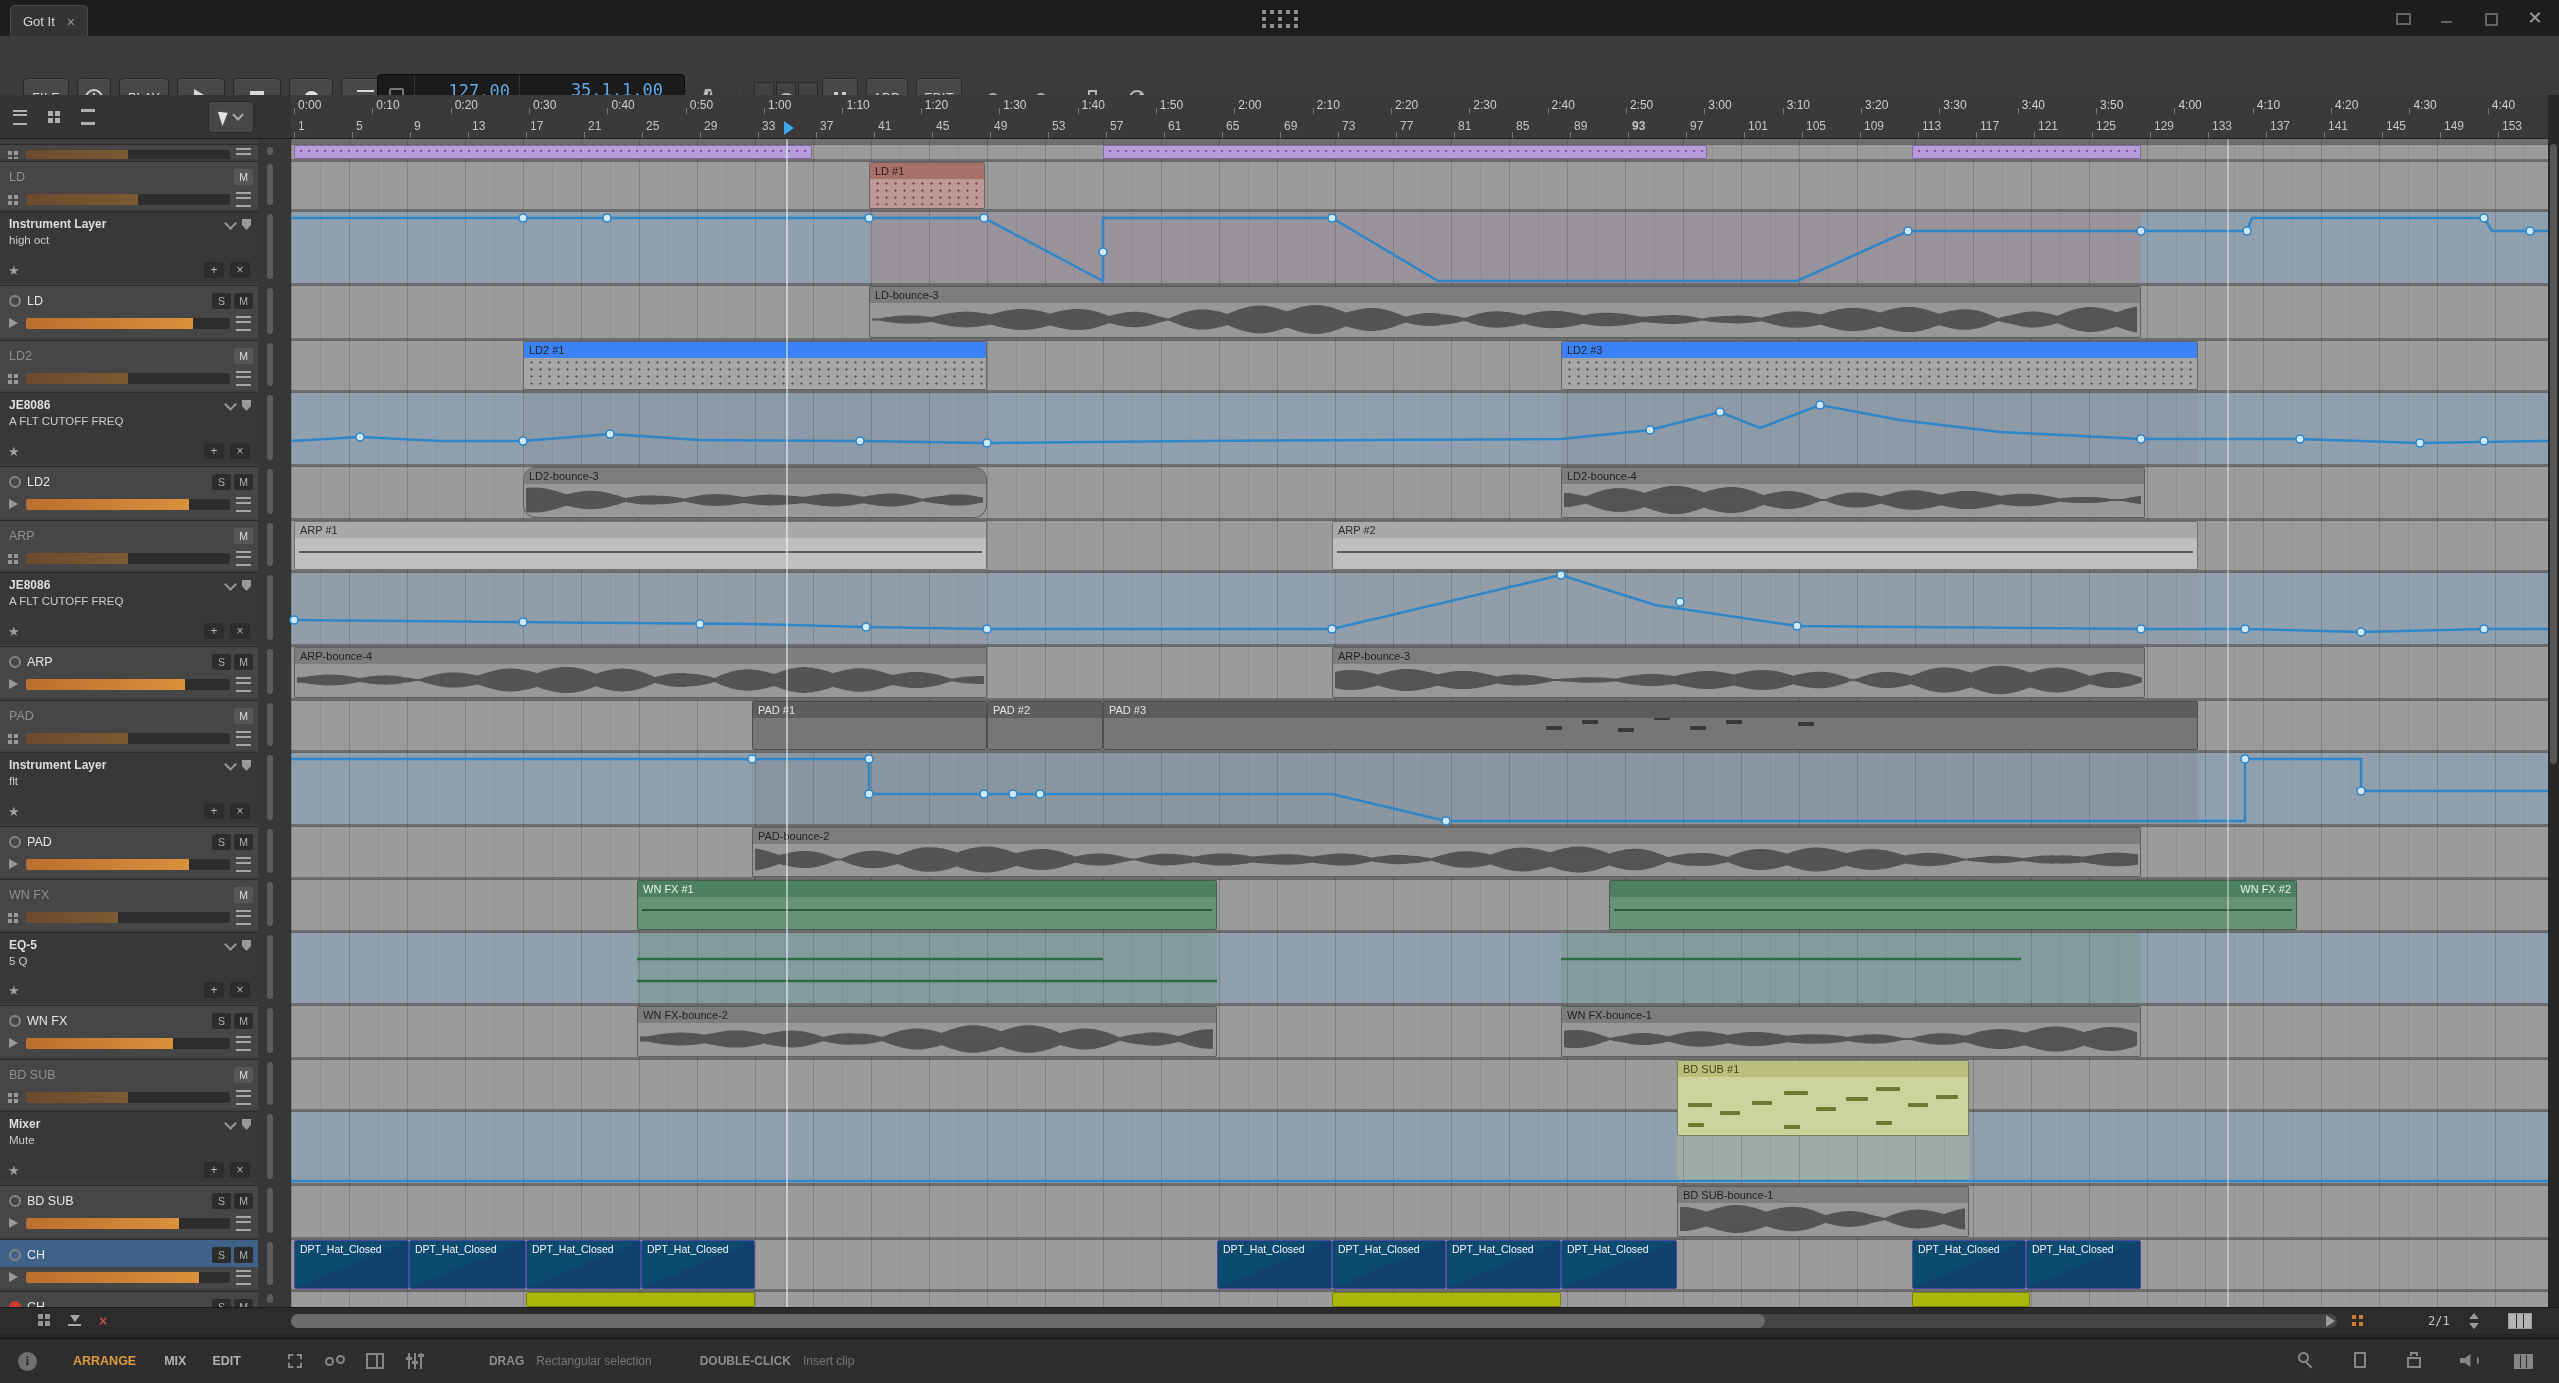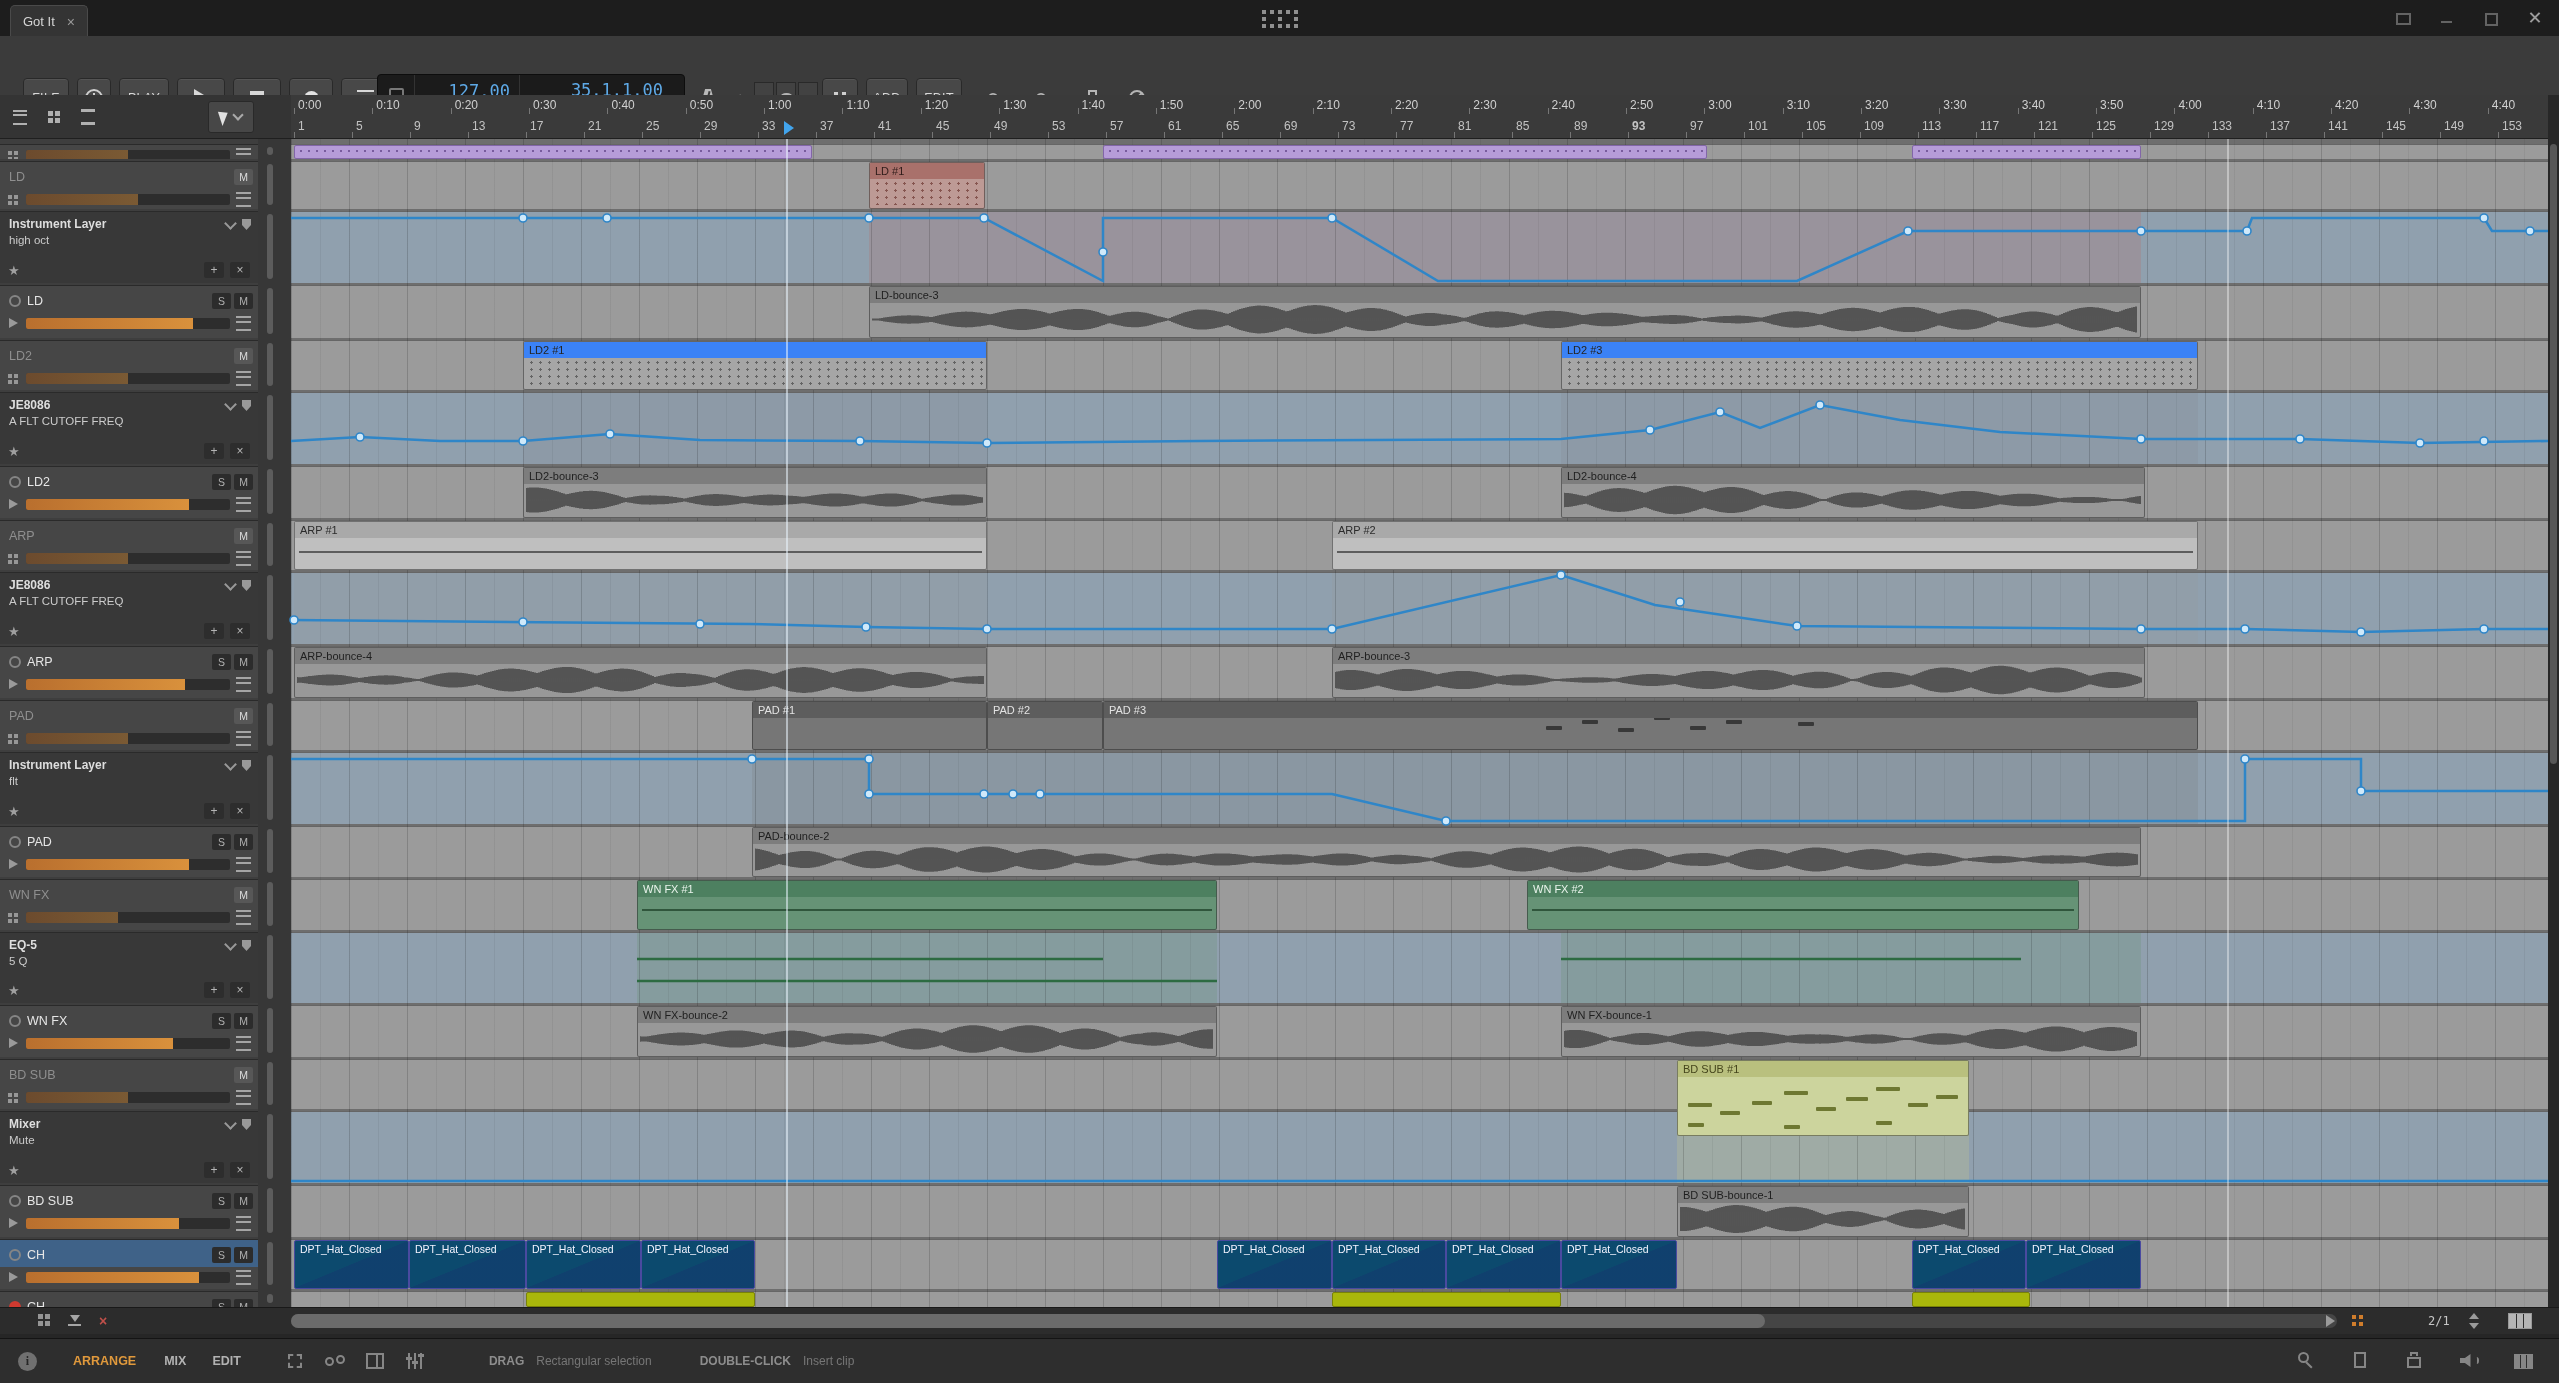--- a/index.html
+++ b/index.html
@@ -470,21 +470,21 @@
       <div class="clip t-midi c-gray" style="left: 1270px; width: 637px; height: 49px;">
         <div class="clip-label">LD2 #3</div>
         <div class="dots"></div>
       </div>
     </div>
     <div class="lane autom" style="top: 392px; height: 72px;">
       <div class="tint" style="left: 232px; width: 464px; background: rgba(130, 130, 140, 0.18);"></div>
       <div class="tint" style="left: 1270px; width: 637px; background: rgba(130, 130, 140, 0.18);"></div>
     </div>
     <div class="lane" style="top: 466px; height: 52px;">
-      <div class="clip t-audio" style="left: 232px; width: 464px; height: 51px;">
+      <div class="clip t-audio" style="left: 232px; width: 464px; height: 51px; border-radius: 13px;">
         <div class="clip-label">LD2-bounce-3</div>
         <div class="waveform"><svg width="458" height="30">
             <path d="M0 3.0L0 27.0M2 2.8L2 27.2M4 2.6L4 27.4M6 2.5L6 27.5M8 2.4L8 27.6M10 2.4L10 27.6M12 2.5L12 27.5M14 2.7L14 27.3M16 2.9L16 27.1M18 3.2L18 26.8M20 3.5L20 26.5M22 3.9L22 26.1M24 4.4L24 25.6M26 4.9L26 25.1M28 5.4L28 24.6M30 6.0L30 24.0M32 6.6L32 23.4M34 7.2L34 22.8M36 7.9L36 22.1M38 8.6L38 21.4M40 9.3L40 20.7M42 9.0L42 21.0M44 8.6L44 21.4M46 8.1L46 21.9M48 7.7L48 22.3M50 7.3L50 22.7M52 6.9L52 23.1M54 6.6L54 23.4M56 6.4L56 23.6M58 6.1L58 23.9M60 6.0L60 24.0M62 5.9L62 24.1M64 5.8L64 24.2M66 5.8L66 24.2M68 5.9L68 24.1M70 6.0L70 24.0M72 6.2L72 23.8M74 6.4L74 23.6M76 6.7L76 23.3M78 7.0L78 23.0M80 7.4L80 22.6M82 7.9L82 22.1M84 8.4L84 21.6M86 8.9L86 21.1M88 9.4L88 20.6M90 10.0L90 20.0M92 10.6L92 19.4M94 11.2L94 18.8M96 11.9L96 18.1M98 12.5L98 17.5M100 13.0L100 17.0M102 12.6L102 17.4M104 12.3L104 17.7M106 11.9L106 18.1M108 11.6L108 18.4M110 11.3L110 18.7M112 11.1L112 18.9M114 10.8L114 19.2M116 10.6L116 19.4M118 10.5L118 19.5M120 10.4L120 19.6M122 10.4L122 19.6M124 10.3L124 19.7M126 10.4L126 19.6M128 10.5L128 19.5M130 10.6L130 19.4M132 10.7L132 19.3M134 10.7L134 19.3M136 10.7L136 19.3M138 10.8L138 19.2M140 11.0L140 19.0M142 11.1L142 18.9M144 11.4L144 18.6M146 11.6L146 18.4M148 11.9L148 18.1M150 12.1L150 17.9M152 12.4L152 17.6M154 12.8L154 17.2M156 13.1L156 16.9M158 13.4L158 16.6M160 13.3L160 16.7M162 12.8L162 17.2M164 12.3L164 17.7M166 11.9L166 18.1M168 11.5L168 18.5M170 11.1L170 18.9M172 10.7L172 19.3M174 10.4L174 19.6M176 10.1L176 19.9M178 9.8L178 20.2M180 9.6L180 20.4M182 9.4L182 20.6M184 9.3L184 20.7M186 9.2L186 20.8M188 9.1L188 20.9M190 9.1L190 20.9M192 9.1L192 20.9M194 9.2L194 20.8M196 9.3L196 20.7M198 9.4L198 20.6M200 9.6L200 20.4M202 9.8L202 20.2M204 10.0L204 20.0M206 10.3L206 19.7M208 10.5L208 19.5M210 10.8L210 19.2M212 11.1L212 18.9M214 11.4L214 18.6M216 11.7L216 18.3M218 12.0L218 18.0M220 11.8L220 18.2M222 11.5L222 18.5M224 11.2L224 18.8M226 10.9L226 19.1M228 10.6L228 19.4M230 10.4L230 19.6M232 10.2L232 19.8M234 10.0L234 20.0M236 9.9L236 20.1M238 9.8L238 20.2M240 9.7L240 20.3M242 9.6L242 20.4M244 9.6L244 20.4M246 9.6L246 20.4M248 9.7L248 20.3M250 9.7L250 20.3M252 9.8L252 20.2M254 10.0L254 20.0M256 10.1L256 19.9M258 10.3L258 19.7M260 10.5L260 19.5M262 10.6L262 19.4M264 10.7L264 19.3M266 10.8L266 19.2M268 11.0L268 19.0M270 11.1L270 18.9M272 11.3L272 18.7M274 11.5L274 18.5M276 11.7L276 18.3M278 11.8L278 18.2M280 11.5L280 18.5M282 11.2L282 18.8M284 10.9L284 19.1M286 10.6L286 19.4M288 10.3L288 19.7M290 10.0L290 20.0M292 9.8L292 20.2M294 9.5L294 20.5M296 9.3L296 20.7M298 9.1L298 20.9M300 8.9L300 21.1M302 8.8L302 21.2M304 8.6L304 21.4M306 8.6L306 21.4M308 8.5L308 21.5M310 8.5L310 21.5M312 8.5L312 21.5M314 8.6L314 21.4M316 8.7L316 21.3M318 8.9L318 21.1M320 9.0L320 21.0M322 9.3L322 20.7M324 9.5L324 20.5M326 9.8L326 20.2M328 10.1L328 19.9M330 10.4L330 19.6M332 10.8L332 19.2M334 11.2L334 18.8M336 11.6L336 18.4M338 11.5L338 18.5M340 11.2L340 18.8M342 10.8L342 19.2M344 10.5L344 19.5M346 10.2L346 19.8M348 9.9L348 20.1M350 9.6L350 20.4M352 9.3L352 20.7M354 9.1L354 20.9M356 8.9L356 21.1M358 8.7L358 21.3M360 8.6L360 21.4M362 8.5L362 21.5M364 8.5L364 21.5M366 8.5L366 21.5M368 8.5L368 21.5M370 8.6L370 21.4M372 8.8L372 21.2M374 9.0L374 21.0M376 9.2L376 20.8M378 9.5L378 20.5M380 9.9L380 20.1M382 10.3L382 19.7M384 10.7L384 19.3M386 11.1L386 18.9M388 11.6L388 18.4M390 12.1L390 17.9M392 12.7L392 17.3M394 13.2L394 16.8M396 13.8L396 16.2M398 13.4L398 16.6M400 13.1L400 16.9M402 12.7L402 17.3M404 12.4L404 17.6M406 12.1L406 17.9M408 11.8L408 18.2M410 11.5L410 18.5M412 11.3L412 18.7M414 11.1L414 18.9M416 10.9L416 19.1M418 10.6L418 19.4M420 10.3L420 19.7M422 10.0L422 20.0M424 9.8L424 20.2M426 9.6L426 20.4M428 9.5L428 20.5M430 9.4L430 20.6M432 9.4L432 20.6M434 9.4L434 20.6M436 9.5L436 20.5M438 9.6L438 20.4M440 9.8L440 20.2M442 10.1L442 19.9M444 10.3L444 19.7M446 10.6L446 19.4M448 11.0L448 19.0M450 11.3L450 18.7M452 11.7L452 18.3M454 12.1L454 17.9M456 12.2L456 17.8" stroke="#1e1e1e" stroke-width="1.1" fill="none"></path>
           </svg></div>
       </div>
       <div class="clip t-audio" style="left: 1270px; width: 584px; height: 51px;">
         <div class="clip-label">LD2-bounce-4</div>
         <div class="waveform"><svg width="578" height="30">
             <path d="M0 7.8L0 22.2M2 7.9L2 22.1M4 8.1L4 21.9M6 8.3L6 21.7M8 8.6L8 21.4M10 9.0L10 21.0M12 9.3L12 20.7M14 9.7L14 20.3M16 10.2L16 19.8M18 10.6L18 19.4M20 11.1L20 18.9M22 11.3L22 18.7M24 10.5L24 19.5M26 9.7L26 20.3M28 9.0L28 21.0M30 8.2L30 21.8M32 7.5L32 22.5M34 6.8L34 23.2M36 6.2L36 23.8M38 5.6L38 24.4M40 5.1L40 24.9M42 4.6L42 25.4M44 4.2L44 25.8M46 3.8L46 26.2M48 3.5L48 26.5M50 3.3L50 26.7M52 3.2L52 26.8M54 3.1L54 26.9M56 3.1L56 26.9M58 3.2L58 26.8M60 3.3L60 26.7M62 3.5L62 26.5M64 3.8L64 26.2M66 4.2L66 25.8M68 4.5L68 25.5M70 5.0L70 25.0M72 5.5L72 24.5M74 6.0L74 24.0M76 6.5L76 23.5M78 7.1L78 22.9M80 7.7L80 22.3M82 7.5L82 22.5M84 6.8L84 23.2M86 6.0L86 24.0M88 5.3L88 24.7M90 4.6L90 25.4M92 4.0L92 26.0M94 3.4L94 26.6M96 2.9L96 27.1M98 2.4L98 27.6M100 1.9L100 28.1M102 1.6L102 28.4M104 1.3L104 28.7M106 1.0L106 29.0M108 0.9L108 29.1M110 0.8L110 29.2M112 0.8L112 29.2M114 0.9L114 29.1M116 1.0L116 29.0M118 1.3L118 28.7M120 1.6L120 28.4M122 1.9L122 28.1M124 2.3L124 27.7M126 2.8L126 27.2M128 3.4L128 26.6M130 3.9L130 26.1M132 4.6L132 25.4M134 5.2L134 24.8M136 5.9L136 24.1M138 6.6L138 23.4M140 7.3L140 22.7M142 6.8L142 23.2M144 6.1L144 23.9M146 5.5L146 24.5M148 5.0L148 25.0M150 4.4L150 25.6M152 3.9L152 26.1M154 3.5L154 26.5M156 3.1L156 26.9M158 2.7L158 27.3M160 2.4L160 27.6M162 2.2L162 27.8M164 2.1L164 27.9M166 2.0L166 28.0M168 2.0L168 28.0M170 2.1L170 27.9M172 2.2L172 27.8M174 2.4L174 27.6M176 2.7L176 27.3M178 3.1L178 26.9M180 3.5L180 26.5M182 4.0L182 26.0M184 4.6L184 25.4M186 5.2L186 24.8M188 5.8L188 24.2M190 6.5L190 23.5M192 7.3L192 22.7M194 8.0L194 22.0M196 8.8L196 21.2M198 9.6L198 20.4M200 10.0L200 20.0M202 9.5L202 20.5M204 9.0L204 21.0M206 8.5L206 21.5M208 8.0L208 22.0M210 7.6L210 22.4M212 7.2L212 22.8M214 6.9L214 23.1M216 6.6L216 23.4M218 6.4L218 23.6M220 6.2L220 23.8M222 6.1L222 23.9M224 6.1L224 23.9M226 6.1L226 23.9M228 6.2L228 23.8M230 6.4L230 23.6M232 6.6L232 23.4M234 6.9L234 23.1M236 7.3L236 22.7M238 7.7L238 22.3M240 8.2L240 21.8M242 8.8L242 21.2M244 9.4L244 20.6M246 10.0L246 20.0M248 10.7L248 19.3M250 11.4L250 18.6M252 12.2L252 17.8M254 12.9L254 17.1M256 13.7L256 16.3M258 14.0L258 16.0M260 14.0L260 16.0M262 14.0L262 16.0M264 13.2L264 16.8M266 12.5L266 17.5M268 11.8L268 18.2M270 11.1L270 18.9M272 10.5L272 19.5M274 9.9L274 20.1M276 9.4L276 20.6M278 8.9L278 21.1M280 8.5L280 21.5M282 8.2L282 21.8M284 7.9L284 22.1M286 7.7L286 22.3M288 7.5L288 22.5M290 7.4L290 22.6M292 7.4L292 22.6M294 7.4L294 22.6M296 7.5L296 22.5M298 7.6L298 22.4M300 7.9L300 22.1M302 8.1L302 21.9M304 8.4L304 21.6M306 8.7L306 21.3M308 9.1L308 20.9M310 9.5L310 20.5M312 10.0L312 20.0M314 10.4L314 19.6M316 10.9L316 19.1M318 11.3L318 18.7M320 10.6L320 19.4M322 10.0L322 20.0M324 9.4L324 20.6M326 8.8L326 21.2M328 8.2L328 21.8M330 7.7L330 22.3M332 7.2L332 22.8M334 6.8L334 23.2M336 6.4L336 23.6M338 6.0L338 24.0M340 5.8L340 24.2M342 5.6L342 24.4M344 5.4L344 24.6M346 5.3L346 24.7M348 5.2L348 24.8M350 5.3L350 24.7M352 5.3L352 24.7M354 5.5L354 24.5M356 5.6L356 24.4M358 5.9L358 24.1M360 6.1L360 23.9M362 6.5L362 23.5M364 6.8L364 23.2M366 7.2L366 22.8M368 7.6L368 22.4M370 8.1L370 21.9M372 8.5L372 21.5M374 9.0L374 21.0M376 9.5L376 20.5M378 9.5L378 20.5M380 9.1L380 20.9M382 8.6L382 21.4M384 8.2L384 21.8M386 7.8L386 22.2M388 7.4L388 22.6M390 7.1L390 22.9M392 6.8L392 23.2M394 6.5L394 23.5M396 6.3L396 23.7M398 6.1L398 23.9M400 6.0L400 24.0M402 5.9L402 24.1M404 5.9L404 24.1M406 5.9L406 24.1M408 6.0L408 24.0M410 6.1L410 23.9M412 6.3L412 23.7M414 6.5L414 23.5M416 6.7L416 23.3M418 7.0L418 23.0M420 7.4L420 22.6M422 7.7L422 22.3M424 8.1L424 21.9M426 8.5L426 21.5M428 8.9L428 21.1M430 9.4L430 20.6M432 9.8L432 20.2M434 10.3L434 19.7M436 10.7L436 19.3M438 10.6L438 19.4M440 10.3L440 19.7M442 10.0L442 20.0M444 9.7L444 20.3M446 9.5L446 20.5M448 9.3L448 20.7M450 9.1L450 20.9M452 8.9L452 21.1M454 8.8L454 21.2M456 8.7L456 21.3M458 8.7L458 21.3M460 8.7L460 21.3M462 8.7L462 21.3M464 8.7L464 21.3M466 8.8L466 21.2M468 9.0L468 21.0M470 9.1L470 20.9M472 9.3L472 20.7M474 9.6L474 20.4M476 9.8L476 20.2M478 10.1L478 19.9M480 10.4L480 19.6M482 10.7L482 19.3M484 11.1L484 18.9M486 11.4L486 18.6M488 11.8L488 18.2M490 12.2L490 17.8M492 12.5L492 17.5M494 12.9L494 17.1M496 13.2L496 16.8M498 13.0L498 17.0M500 12.8L500 17.2M502 12.7L502 17.3M504 12.5L504 17.5M506 12.4L506 17.6M508 12.2L508 17.8M510 12.1L510 17.9M512 12.1L512 17.9M514 12.0L514 18.0M516 12.0L516 18.0M518 12.0L518 18.0M520 12.0L520 18.0M522 12.0L522 18.0M524 12.0L524 18.0M526 12.0L526 18.0M528 12.0L528 18.0M530 12.1L530 17.9M532 12.2L532 17.8M534 12.3L534 17.7M536 12.5L536 17.5M538 12.7L538 17.3M540 12.9L540 17.1M542 13.1L542 16.9M544 13.4L544 16.6M546 13.7L546 16.3M548 14.0L548 16.0M550 14.0L550 16.0M552 14.0L552 16.0M554 14.0L554 16.0M556 14.0L556 16.0M558 14.0L558 16.0M560 13.8L560 16.2M562 13.4L562 16.6M564 13.0L564 17.0M566 12.6L566 17.4M568 12.3L568 17.7M570 11.9L570 18.1M572 11.6L572 18.4M574 11.3L574 18.7M576 11.0L576 19.0" stroke="#1e1e1e" stroke-width="1.1" fill="none"></path>
           </svg></div>
@@ -549,21 +549,21 @@
         <div class="waveform"><svg width="1383" height="29">
             <path d="M0 3.4L0 25.6M2 3.7L2 25.3M4 4.0L4 25.0M6 4.4L6 24.6M8 4.9L8 24.1M10 5.4L10 23.6M12 6.0L12 23.0M14 6.6L14 22.4M16 7.2L16 21.8M18 7.9L18 21.1M20 8.6L20 20.4M22 9.3L22 19.7M24 10.0L24 19.0M26 9.6L26 19.4M28 9.1L28 19.9M30 8.7L30 20.3M32 8.2L32 20.8M34 7.8L34 21.2M36 7.3L36 21.7M38 7.0L38 22.0M40 6.7L40 22.3M42 6.4L42 22.6M44 6.2L44 22.8M46 6.0L46 23.0M48 5.9L48 23.1M50 5.9L50 23.1M52 5.9L52 23.1M54 6.1L54 22.9M56 6.2L56 22.8M58 6.5L58 22.5M60 6.8L60 22.2M62 7.2L62 21.8M64 7.6L64 21.4M66 8.2L66 20.8M68 8.7L68 20.3M70 9.3L70 19.7M72 10.0L72 19.0M74 10.7L74 18.3M76 11.5L76 17.5M78 12.2L78 16.8M80 13.0L80 16.0M82 13.5L82 15.5M84 13.5L84 15.5M86 13.5L86 15.5M88 12.7L88 16.3M90 11.9L90 17.1M92 11.2L92 17.8M94 10.4L94 18.6M96 9.7L96 19.3M98 9.1L98 19.9M100 8.4L100 20.6M102 7.9L102 21.1M104 7.4L104 21.6M106 6.9L106 22.1M108 6.6L108 22.4M110 6.3L110 22.7M112 6.0L112 23.0M114 5.9L114 23.1M116 5.8L116 23.2M118 5.7L118 23.3M120 5.8L120 23.2M122 5.9L122 23.1M124 6.1L124 22.9M126 6.3L126 22.7M128 6.6L128 22.4M130 7.0L130 22.0M132 7.3L132 21.7M134 7.8L134 21.2M136 8.2L136 20.8M138 8.7L138 20.3M140 9.2L140 19.8M142 9.8L142 19.2M144 9.5L144 19.5M146 8.7L146 20.3M148 7.9L148 21.1M150 7.2L150 21.8M152 6.5L152 22.5M154 5.8L154 23.2M156 5.2L156 23.8M158 4.6L158 24.4M160 4.0L160 25.0M162 3.6L162 25.4M164 3.2L164 25.8M166 2.8L166 26.2M168 2.5L168 26.5M170 2.3L170 26.7M172 2.2L172 26.8M174 2.2L174 26.8M176 2.2L176 26.8M178 2.3L178 26.7M180 2.4L180 26.6M182 2.6L182 26.4M184 2.9L184 26.1M186 3.2L186 25.8M188 3.6L188 25.4M190 4.1L190 24.9M192 4.6L192 24.4M194 5.1L194 23.9M196 5.7L196 23.3M198 6.2L198 22.8M200 6.8L200 22.2M202 7.4L202 21.6M204 6.8L204 22.2M206 6.1L206 22.9M208 5.5L208 23.5M210 4.9L210 24.1M212 4.3L212 24.7M214 3.8L214 25.2M216 3.3L216 25.7M218 2.9L218 26.1M220 2.5L220 26.5M222 2.2L222 26.8M224 1.9L224 27.1M226 1.7L226 27.3M228 1.6L228 27.4M230 1.5L230 27.5M232 1.6L232 27.4M234 1.6L234 27.4M236 1.8L236 27.2M238 2.0L238 27.0M240 2.3L240 26.7M242 2.6L242 26.4M244 3.0L244 26.0M246 3.5L246 25.5M248 4.0L248 25.0M250 4.5L250 24.5M252 5.1L252 23.9M254 5.7L254 23.3M256 6.4L256 22.6M258 7.0L258 22.0M260 7.7L260 21.3M262 8.0L262 21.0M264 7.4L264 21.6M266 7.0L266 22.0M268 6.5L268 22.5M270 6.0L270 23.0M272 5.6L272 23.4M274 5.2L274 23.8M276 4.9L276 24.1M278 4.6L278 24.4M280 4.4L280 24.6M282 4.2L282 24.8M284 4.1L284 24.9M286 4.1L286 24.9M288 4.1L288 24.9M290 4.1L290 24.9M292 4.3L292 24.7M294 4.5L294 24.5M296 4.7L296 24.3M298 5.0L298 24.0M300 5.4L300 23.6M302 5.8L302 23.2M304 6.3L304 22.7M306 6.8L306 22.2M308 7.4L308 21.6M310 7.9L310 21.1M312 8.6L312 20.4M314 9.2L314 19.8M316 9.8L316 19.2M318 10.5L318 18.5M320 11.2L320 17.8M322 11.1L322 17.9M324 10.7L324 18.3M326 10.3L326 18.7M328 9.9L328 19.1M330 9.6L330 19.4M332 9.3L332 19.7M334 9.1L334 19.9M336 8.8L336 20.2M338 8.7L338 20.3M340 8.5L340 20.5M342 8.4L342 20.6M344 8.4L344 20.6M346 8.4L346 20.6M348 8.5L348 20.5M350 8.6L350 20.4M352 8.8L352 20.2M354 9.0L354 20.0M356 9.3L356 19.7M358 9.6L358 19.4M360 10.0L360 19.0M362 10.4L362 18.6M364 10.8L364 18.2M366 11.3L366 17.7M368 11.8L368 17.2M370 12.3L370 16.7M372 12.6L372 16.4M374 12.9L374 16.1M376 13.3L376 15.7M378 13.5L378 15.5M380 13.5L380 15.5M382 13.3L382 15.7M384 12.8L384 16.2M386 12.3L386 16.7M388 11.7L388 17.3M390 11.3L390 17.7M392 10.8L392 18.2M394 10.4L394 18.6M396 10.0L396 19.0M398 9.7L398 19.3M400 9.4L400 19.6M402 9.2L402 19.8M404 9.0L404 20.0M406 8.8L406 20.2M408 8.7L408 20.3M410 8.7L410 20.3M412 8.6L412 20.4M414 8.7L414 20.3M416 8.7L416 20.3M418 8.8L418 20.2M420 9.0L420 20.0M422 9.2L422 19.8M424 9.4L424 19.6M426 9.6L426 19.4M428 9.9L428 19.1M430 10.2L430 18.8M432 10.5L432 18.5M434 10.8L434 18.2M436 11.1L436 17.9M438 11.4L438 17.6M440 11.5L440 17.5M442 11.1L442 17.9M444 10.7L444 18.3M446 10.3L446 18.7M448 10.0L448 19.0M450 9.7L450 19.3M452 9.4L452 19.6M454 9.2L454 19.8M456 8.9L456 20.1M458 8.8L458 20.2M460 8.6L460 20.4M462 8.5L462 20.5M464 8.4L464 20.6M466 8.4L466 20.6M468 8.4L468 20.6M470 8.4L470 20.6M472 8.5L472 20.5M474 8.6L474 20.4M476 8.7L476 20.3M478 8.9L478 20.1M480 9.1L480 19.9M482 9.3L482 19.7M484 9.5L484 19.5M486 9.8L486 19.2M488 10.0L488 19.0M490 10.3L490 18.7M492 10.6L492 18.4M494 10.9L494 18.1M496 11.2L496 17.8M498 11.5L498 17.5M500 11.3L500 17.7M502 11.1L502 17.9M504 10.9L504 18.1M506 10.7L506 18.3M508 10.6L508 18.4M510 10.4L510 18.6M512 10.3L512 18.7M514 10.2L514 18.8M516 10.1L516 18.9M518 9.9L518 19.1M520 9.8L520 19.2M522 9.6L522 19.4M524 9.5L524 19.5M526 9.4L526 19.6M528 9.3L528 19.7M530 9.3L530 19.7M532 9.2L532 19.8M534 9.3L534 19.7M536 9.3L536 19.7M538 9.4L538 19.6M540 9.5L540 19.5M542 9.6L542 19.4M544 9.8L544 19.2M546 10.0L546 19.0M548 10.2L548 18.8M550 10.4L550 18.6M552 10.7L552 18.3M554 10.9L554 18.1M556 11.2L556 17.8M558 11.4L558 17.6M560 11.1L560 17.9M562 10.8L562 18.2M564 10.5L564 18.5M566 10.2L566 18.8M568 9.9L568 19.1M570 9.7L570 19.3M572 9.4L572 19.6M574 9.2L574 19.8M576 9.0L576 20.0M578 8.8L578 20.2M580 8.7L580 20.3M582 8.6L582 20.4M584 8.5L584 20.5M586 8.5L586 20.5M588 8.5L588 20.5M590 8.5L590 20.5M592 8.6L592 20.4M594 8.7L594 20.3M596 8.9L596 20.1M598 9.1L598 19.9M600 9.3L600 19.7M602 9.6L602 19.4M604 9.9L604 19.1M606 10.3L606 18.7M608 10.7L608 18.3M610 11.1L610 17.9M612 11.5L612 17.5M614 11.9L614 17.1M616 12.4L616 16.6M618 12.5L618 16.5M620 12.1L620 16.9M622 11.8L622 17.2M624 11.5L624 17.5M626 11.2L626 17.8M628 10.9L628 18.1M630 10.7L630 18.3M632 10.4L632 18.6M634 10.2L634 18.8M636 10.1L636 18.9M638 9.9L638 19.1M640 9.8L640 19.2M642 9.8L642 19.2M644 9.8L644 19.2M646 9.8L646 19.2M648 9.9L648 19.1M650 10.1L650 18.9M652 10.2L652 18.8M654 10.5L654 18.5M656 10.7L656 18.3M658 10.8L658 18.2M660 10.9L660 18.1M662 11.1L662 17.9M664 11.3L664 17.7M666 11.6L666 17.4M668 11.9L668 17.1M670 12.2L670 16.8M672 12.5L672 16.5M674 12.8L674 16.2M676 13.2L676 15.8M678 12.7L678 16.3M680 12.1L680 16.9M682 11.5L682 17.5M684 10.9L684 18.1M686 10.3L686 18.7M688 9.7L688 19.3M690 9.2L690 19.8M692 8.7L692 20.3M694 8.2L694 20.8M696 7.8L696 21.2M698 7.4L698 21.6M700 7.1L700 21.9M702 6.8L702 22.2M704 6.5L704 22.5M706 6.4L706 22.6M708 6.2L708 22.8M710 6.2L710 22.8M712 6.2L712 22.8M714 6.2L714 22.8M716 6.3L716 22.7M718 6.5L718 22.5M720 6.7L720 22.3M722 6.9L722 22.1M724 7.2L724 21.8M726 7.6L726 21.4M728 7.9L728 21.1M730 8.3L730 20.7M732 8.8L732 20.2M734 9.2L734 19.8M736 9.4L736 19.6M738 8.7L738 20.3M740 8.0L740 21.0M742 7.4L742 21.6M744 6.8L744 22.2M746 6.2L746 22.8M748 5.6L748 23.4M750 5.0L750 24.0M752 4.5L752 24.5M754 4.1L754 24.9M756 3.7L756 25.3M758 3.3L758 25.7M760 3.1L760 25.9M762 2.8L762 26.2M764 2.7L764 26.3M766 2.6L766 26.4M768 2.5L768 26.5M770 2.6L770 26.4M772 2.7L772 26.3M774 2.9L774 26.1M776 3.1L776 25.9M778 3.4L778 25.6M780 3.7L780 25.3M782 4.1L782 24.9M784 4.5L784 24.5M786 5.0L786 24.0M788 5.5L788 23.5M790 6.1L790 22.9M792 6.6L792 22.4M794 7.2L794 21.8M796 7.1L796 21.9M798 6.4L798 22.6M800 5.8L800 23.2M802 5.2L802 23.8M804 4.6L804 24.4M806 4.1L806 24.9M808 3.6L808 25.4M810 3.1L810 25.9M812 2.7L812 26.3M814 2.4L814 26.6M816 2.1L816 26.9M818 1.8L818 27.2M820 1.7L820 27.3M822 1.6L822 27.4M824 1.5L824 27.5M826 1.6L826 27.4M828 1.7L828 27.3M830 1.9L830 27.1M832 2.1L832 26.9M834 2.5L834 26.5M836 2.8L836 26.2M838 3.3L838 25.7M840 3.8L840 25.2M842 4.3L842 24.7M844 4.9L844 24.1M846 5.6L846 23.4M848 6.2L848 22.8M850 6.9L850 22.1M852 7.7L852 21.3M854 8.4L854 20.6M856 7.9L856 21.1M858 7.3L858 21.7M860 6.8L860 22.2M862 6.3L862 22.7M864 5.8L864 23.2M866 5.4L866 23.6M868 5.0L868 24.0M870 4.6L870 24.4M872 4.3L872 24.7M874 4.1L874 24.9M876 3.9L876 25.1M878 3.8L878 25.2M880 3.8L880 25.2M882 3.8L882 25.2M884 3.9L884 25.1M886 4.1L886 24.9M888 4.3L888 24.7M890 4.6L890 24.4M892 5.0L892 24.0M894 5.5L894 23.5M896 6.0L896 23.0M898 6.6L898 22.4M900 7.2L900 21.8M902 7.9L902 21.1M904 8.6L904 20.4M906 9.3L906 19.7M908 10.1L908 18.9M910 10.9L910 18.1M912 11.7L912 17.3M914 12.1L914 16.9M916 11.6L916 17.4M918 11.1L918 17.9M920 10.6L920 18.4M922 10.2L922 18.8M924 9.8L924 19.2M926 9.4L926 19.6M928 9.1L928 19.9M930 8.8L930 20.2M932 8.6L932 20.4M934 8.4L934 20.6M936 8.3L936 20.7M938 8.3L938 20.7M940 8.3L940 20.7M942 8.3L942 20.7M944 8.1L944 20.9M946 8.0L946 21.0M948 8.0L948 21.0M950 8.0L950 21.0M952 8.1L952 20.9M954 8.3L954 20.7M956 8.5L956 20.5M958 8.8L958 20.2M960 9.1L960 19.9M962 9.5L962 19.5M964 9.9L964 19.1M966 10.4L966 18.6M968 10.8L968 18.2M970 11.3L970 17.7M972 11.8L972 17.2M974 11.4L974 17.6M976 10.6L976 18.4M978 9.9L978 19.1M980 9.1L980 19.9M982 8.4L982 20.6M984 7.7L984 21.3M986 7.1L986 21.9M988 6.5L988 22.5M990 6.0L990 23.0M992 5.5L992 23.5M994 5.1L994 23.9M996 4.7L996 24.3M998 4.4L998 24.6M1000 4.2L1000 24.8M1002 4.1L1002 24.9M1004 4.0L1004 25.0M1006 4.0L1006 25.0M1008 4.0L1008 25.0M1010 4.2L1010 24.8M1012 4.3L1012 24.7M1014 4.6L1014 24.4M1016 4.9L1016 24.1M1018 5.2L1018 23.8M1020 5.6L1020 23.4M1022 6.1L1022 22.9M1024 6.6L1024 22.4M1026 7.1L1026 21.9M1028 7.6L1028 21.4M1030 8.1L1030 20.9M1032 8.6L1032 20.4M1034 7.9L1034 21.1M1036 7.2L1036 21.8M1038 6.6L1038 22.4M1040 6.0L1040 23.0M1042 5.4L1042 23.6M1044 4.9L1044 24.1M1046 4.4L1046 24.6M1048 4.0L1048 25.0M1050 3.6L1050 25.4M1052 3.2L1052 25.8M1054 3.0L1054 26.0M1056 2.8L1056 26.2M1058 2.6L1058 26.4M1060 2.5L1060 26.5M1062 2.5L1062 26.5M1064 2.6L1064 26.4M1066 2.7L1066 26.3M1068 2.9L1068 26.1M1070 3.1L1070 25.9M1072 3.4L1072 25.6M1074 3.8L1074 25.2M1076 4.2L1076 24.8M1078 4.6L1078 24.4M1080 5.1L1080 23.9M1082 5.6L1082 23.4M1084 6.1L1084 22.9M1086 6.7L1086 22.3M1088 7.3L1088 21.7M1090 7.8L1090 21.2M1092 8.0L1092 21.0M1094 7.5L1094 21.5M1096 7.0L1096 22.0M1098 6.5L1098 22.5M1100 6.1L1100 22.9M1102 5.7L1102 23.3M1104 5.3L1104 23.7M1106 5.0L1106 24.0M1108 4.7L1108 24.3M1110 4.5L1110 24.5M1112 4.3L1112 24.7M1114 4.2L1114 24.8M1116 4.1L1116 24.9M1118 4.1L1118 24.9M1120 4.2L1120 24.8M1122 4.3L1122 24.7M1124 4.5L1124 24.5M1126 4.7L1126 24.3M1128 5.0L1128 24.0M1130 5.3L1130 23.7M1132 5.6L1132 23.4M1134 6.1L1134 22.9M1136 6.5L1136 22.5M1138 7.0L1138 22.0M1140 7.5L1140 21.5M1142 8.0L1142 21.0M1144 8.6L1144 20.4M1146 9.2L1146 19.8M1148 9.7L1148 19.3M1150 10.3L1150 18.7M1152 10.2L1152 18.8M1154 9.8L1154 19.2M1156 9.5L1156 19.5M1158 9.2L1158 19.8M1160 8.9L1160 20.1M1162 8.6L1162 20.4M1164 8.4L1164 20.6M1166 8.2L1166 20.8M1168 8.0L1168 21.0M1170 7.9L1170 21.1M1172 7.8L1172 21.2M1174 7.8L1174 21.2M1176 7.8L1176 21.2M1178 7.9L1178 21.1M1180 8.0L1180 21.0M1182 8.2L1182 20.8M1184 8.4L1184 20.6M1186 8.6L1186 20.4M1188 8.9L1188 20.1M1190 9.2L1190 19.8M1192 9.6L1192 19.4M1194 10.0L1194 19.0M1196 10.4L1196 18.6M1198 10.9L1198 18.1M1200 11.3L1200 17.7M1202 11.8L1202 17.2M1204 12.3L1204 16.7M1206 12.8L1206 16.2M1208 13.3L1208 15.7M1210 13.5L1210 15.5M1212 13.4L1212 15.6M1214 13.1L1214 15.9M1216 12.9L1216 16.1M1218 12.6L1218 16.4M1220 12.4L1220 16.6M1222 12.2L1222 16.8M1224 12.0L1224 17.0M1226 11.9L1226 17.1M1228 11.7L1228 17.3M1230 11.4L1230 17.6M1232 11.2L1232 17.8M1234 11.0L1234 18.0M1236 10.9L1236 18.1M1238 10.8L1238 18.2M1240 10.8L1240 18.2M1242 10.8L1242 18.2M1244 10.8L1244 18.2M1246 10.8L1246 18.2M1248 10.9L1248 18.1M1250 11.0L1250 18.0M1252 11.2L1252 17.8M1254 11.3L1254 17.7M1256 11.5L1256 17.5M1258 11.7L1258 17.3M1260 11.9L1260 17.1M1262 12.2L1262 16.8M1264 12.4L1264 16.6M1266 12.7L1266 16.3M1268 12.9L1268 16.1M1270 12.8L1270 16.2M1272 12.5L1272 16.5M1274 12.2L1274 16.8M1276 11.9L1276 17.1M1278 11.6L1278 17.4M1280 11.4L1280 17.6M1282 11.2L1282 17.8M1284 11.0L1284 18.0M1286 10.8L1286 18.2M1288 10.6L1288 18.4M1290 10.5L1290 18.5M1292 10.4L1292 18.6M1294 10.4L1294 18.6M1296 10.3L1296 18.7M1298 10.3L1298 18.7M1300 10.4L1300 18.6M1302 10.4L1302 18.6M1304 10.4L1304 18.6M1306 10.3L1306 18.7M1308 10.3L1308 18.7M1310 10.4L1310 18.6M1312 10.4L1312 18.6M1314 10.5L1314 18.5M1316 10.6L1316 18.4M1318 10.7L1318 18.3M1320 10.9L1320 18.1M1322 11.0L1322 18.0M1324 11.2L1324 17.8M1326 11.4L1326 17.6M1328 11.6L1328 17.4M1330 11.4L1330 17.6M1332 11.0L1332 18.0M1334 10.7L1334 18.3M1336 10.3L1336 18.7M1338 10.0L1338 19.0M1340 9.7L1340 19.3M1342 9.3L1342 19.7M1344 9.1L1344 19.9M1346 8.8L1346 20.2M1348 8.5L1348 20.5M1350 8.3L1350 20.7M1352 8.1L1352 20.9M1354 7.9L1354 21.1M1356 7.8L1356 21.2M1358 7.7L1358 21.3M1360 7.7L1360 21.3M1362 7.6L1362 21.4M1364 7.7L1364 21.3M1366 7.7L1366 21.3M1368 7.8L1368 21.2M1370 7.9L1370 21.1M1372 8.1L1372 20.9M1374 8.3L1374 20.7M1376 8.5L1376 20.5M1378 8.8L1378 20.2M1380 9.0L1380 20.0M1382 9.3L1382 19.7" stroke="#1e1e1e" stroke-width="1.1" fill="none"></path>
           </svg></div>
       </div>
     </div>
     <div class="lane" style="top: 879px; height: 51px;">
       <div class="clip t-midi c-green" style="left: 346px; width: 580px; height: 50px;">
         <div class="clip-label">WN FX #1</div>
         <div class="hline"></div>
       </div>
-      <div class="clip t-midi c-green" style="left: 1236px; width: 552px; height: 50px;">
+      <div class="clip t-midi c-green" style="left: 1318px; width: 688px; height: 50px; text-align: right;">
         <div class="clip-label">WN FX #2</div>
         <div class="hline"></div>
       </div>
     </div>
     <div class="lane autom" style="top: 932px; height: 71px;">
       <div class="tint" style="left: 346px; width: 580px; background: rgba(100, 145, 110, 0.25);"></div>
       <div class="tint" style="left: 1270px; width: 580px; background: rgba(100, 145, 110, 0.25);"></div>
     </div>
     <div class="lane" style="top: 1005px; height: 52px;">
       <div class="clip t-audio" style="left: 346px; width: 580px; height: 51px;">

